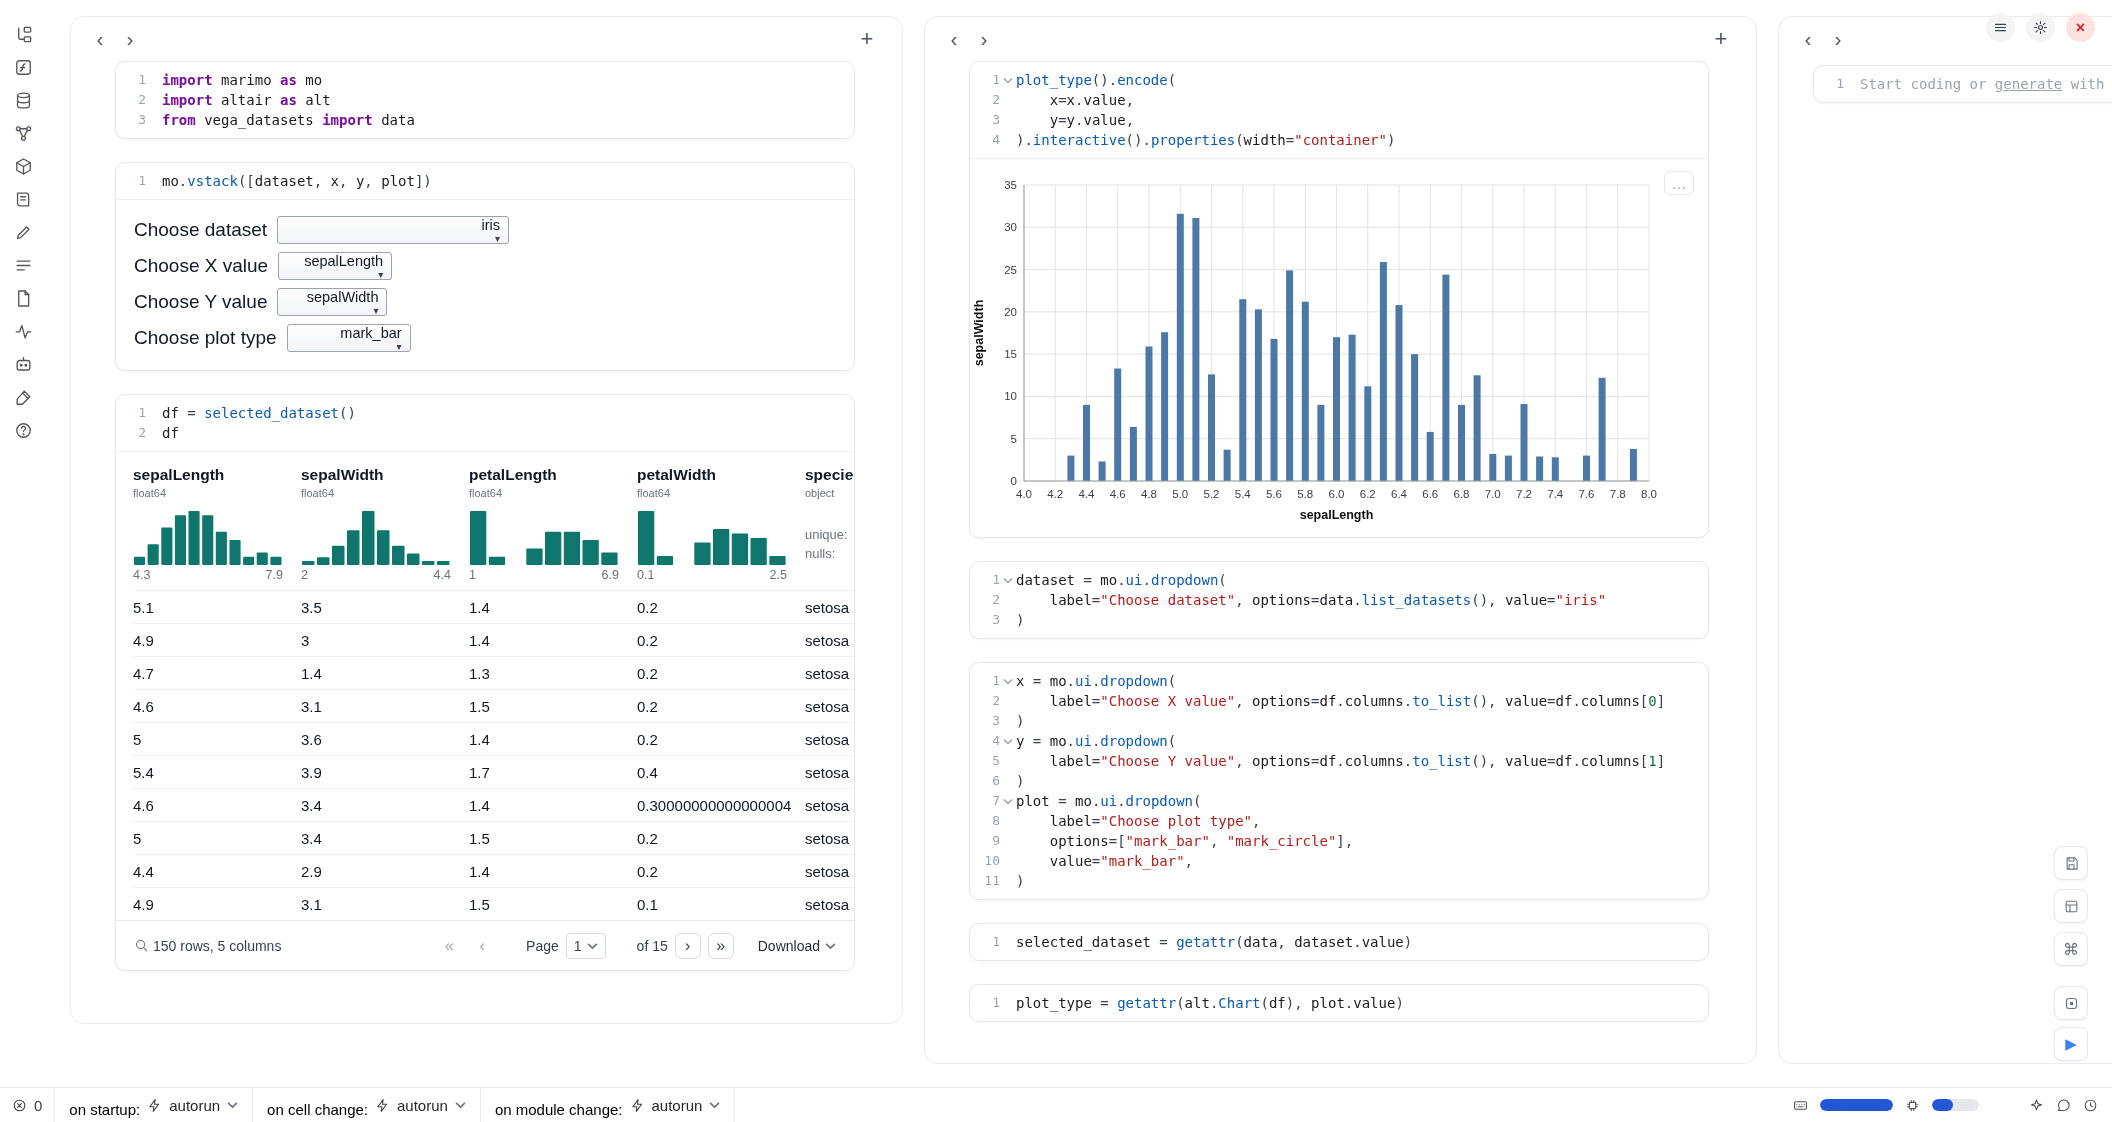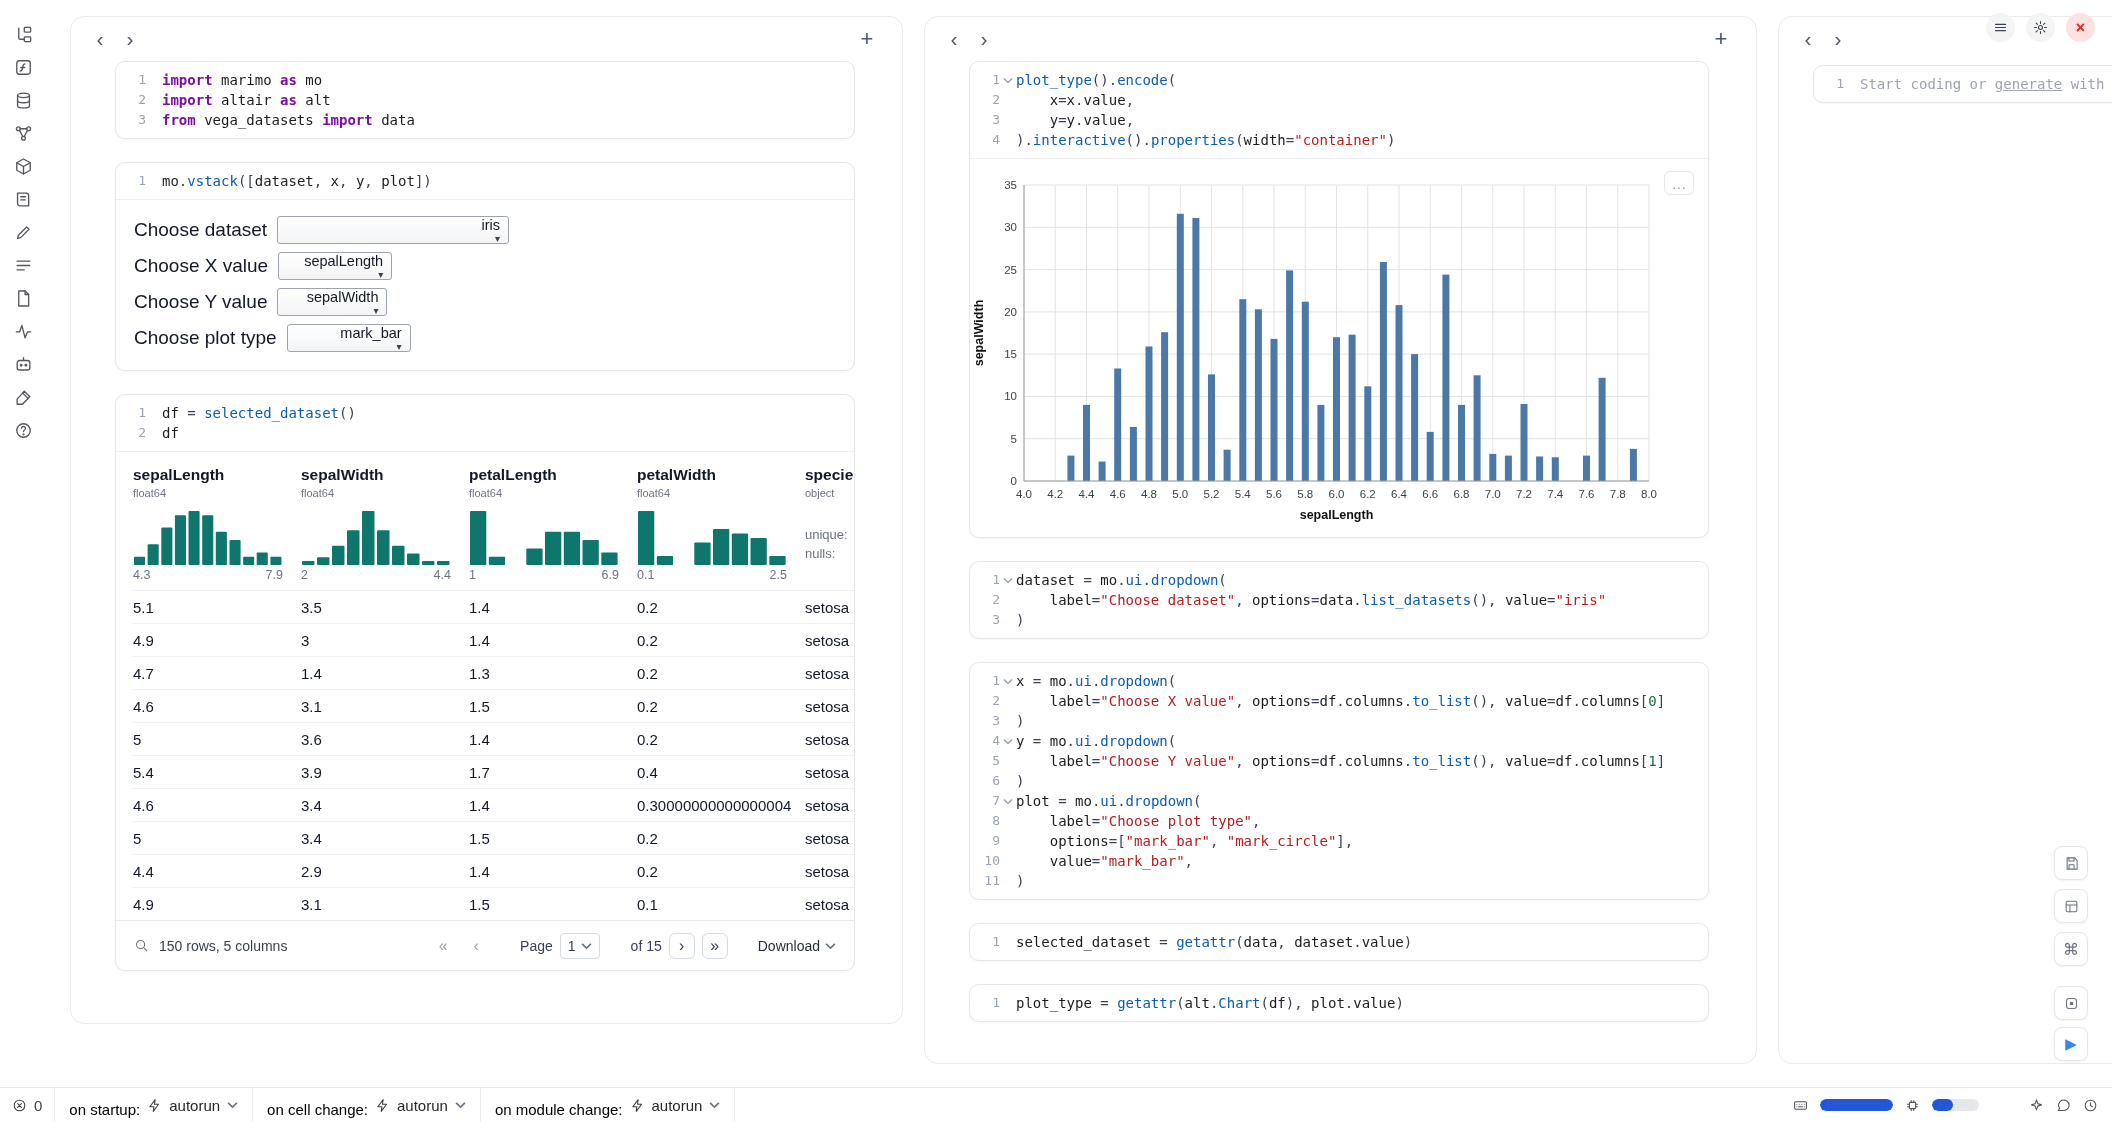--- a/index.html
+++ b/index.html
@@ -58,21 +58,21 @@
   .th { width:168px; flex:none; overflow:hidden; }
   .th:last-child { flex:1; min-width:0; }
   .th-name { font-weight:700; font-size:15.5px; color:#111827; white-space:nowrap; }
   .th-type { font-size:11px; color:#6b7280; margin-top:3px; white-space:nowrap; }
   .hist { margin-top:10px; height:56px; }
   .minmax { display:flex; justify-content:space-between; width:150px; font-size:12.5px; color:#6b7280; margin-top:3px; }
   .th-stats { font-size:13px; color:#6b7280; margin-top:26px; line-height:19px; white-space:nowrap; }
   .tr { display:flex; height:33px; align-items:center; border-top:1px solid #eef0f4; font-size:15px; color:#111827; }
   .td { width:168px; flex:none; white-space:nowrap; overflow:hidden; }
   .td:last-child { flex:1; min-width:0; }
-  .table-footer { display:flex; align-items:center; height:50px; border-top:1px solid #e7e9ee; margin-left:-17px; padding:0 18px; font-size:14px; color:#374151; gap:10px; }
+  .table-footer { display:flex; align-items:center; height:50px; border-top:1px solid #e7e9ee; margin-left:-17px; padding:0 18px; font-size:14px; color:#374151; gap:4px; }
   .tf-icon { color:#6b7280; display:flex; }
   .pager { margin-left:auto; display:flex; align-items:center; gap:7px; }
   .pg-btn { width:26px; height:26px; display:flex; align-items:center; justify-content:center; color:#9ca3af; font-size:16px; }
   .pg-btn.boxed { border:1px solid #d6dae1; border-radius:6px; color:#374151; background:#fff; }
   .pg-label { color:#374151;margin-left:24px; }
   .page-select { border:1px solid #d6dae1; border-radius:4px; height:26px; padding:0 7px; display:flex; align-items:center; gap:5px; background:#fff; }
   .download { display:flex; align-items:center; gap:5px; margin-left:20px; color:#1f2937; }
 
   
   .chart-out { position:relative; padding:16px 0 6px 0; }

